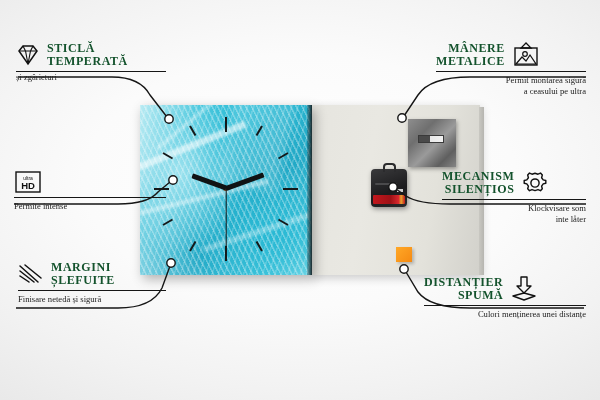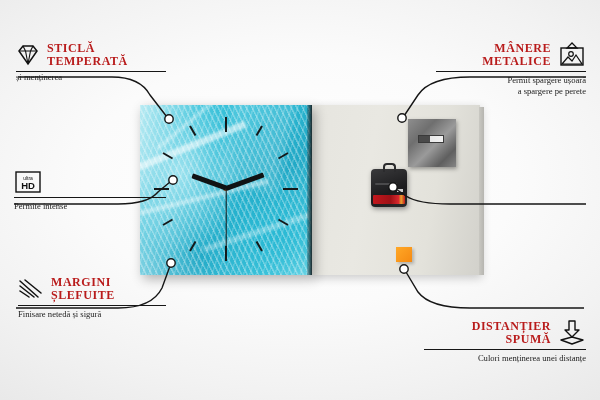--- a/index.html
+++ b/index.html
@@ -90,30 +90,30 @@
     position:absolute; left:256px; top:142px; width:16px; height:15px;
     background:linear-gradient(135deg,#ffa827,#f58a12);
     box-shadow:2px 2px 3px rgba(0,0,0,.22);
   }
 
   
   .callout{ position:absolute; }
   .callout .head{ display:flex; align-items:center; gap:7px; }
   .callout .title{
     font-size:12px; font-weight:bold; letter-spacing:.55px; line-height:13px;
-    text-transform:uppercase; color:#b91c1c;
+    text-transform:uppercase; color:#14532d;
   }
   .callout .rule{ height:1.3px; background:#161616; margin-top:3px; }
   .callout .sub{
     font-size:8.6px; line-height:10.5px; color:#222; margin-top:3px;
     font-family:"Liberation Serif", serif;
   }
   .left  .head{ justify-content:flex-start; }
   .left  .title,.left .sub{ text-align:left; }
-  .right .head{ justify-content:flex-end; }
+  .right .head{ justify-content:flex-start; }
   .right .title,.right .sub{ text-align:right; }
 
   .ico{ flex:0 0 auto; display:block; }
 
   
   #lines{ position:absolute; left:0; top:0; width:600px; height:400px; pointer-events:none; }
 </style>
 </head>
 <body>
 
@@ -191,38 +191,38 @@
       <svg class="ico" width="24" height="22" viewBox="0 0 24 22">
         <path d="M3 7 L7 2 L17 2 L21 7 L12 20 Z" fill="none" stroke="#111" stroke-width="1.5"></path>
         <path d="M3 7 H21 M7 2 L9.5 7 L12 20 M17 2 L14.5 7 L12 20" fill="none" stroke="#111" stroke-width="1.1"></path>
       </svg>
       <div>
         <div class="title">STICLĂ</div>
         <div class="title">TEMPERATĂ</div>
       </div>
     </div>
     <div class="rule" style="width:150px;"></div>
-    <div class="sub" style="margin-top:0;">și menținerea</div>
+    <div class="sub" style="margin-top:0;">și zgârieturi</div>
   </div>
 
   <div class="callout left" style="left:14px; top:170px; width:152px;">
     <div class="head">
       <svg class="ico" width="28" height="24" viewBox="0 0 28 24">
         <rect x="2" y="2" width="24" height="20" fill="none" stroke="#111" stroke-width="1.4"></rect>
         <text x="14" y="10" font-family="Liberation Sans, sans-serif" font-size="5" text-anchor="middle" fill="#111">ultra</text>
         <text x="14" y="19" font-family="Liberation Sans, sans-serif" font-size="9.5" font-weight="bold" text-anchor="middle" fill="#111">HD</text>
       </svg>
       <div>
       </div>
     </div>
     <div class="rule" style="width:152px;"></div>
     <div class="sub">Permite intense</div>
   </div>
 
-  <div class="callout left" style="left:18px; top:276px; width:148px;">
+  <div class="callout left" style="left:18px; top:261px; width:148px;">
     <div class="head">
       <svg class="ico" width="26" height="22" viewBox="0 0 26 22">
         <g stroke="#111" stroke-width="1.5" stroke-linecap="round">
           <line x1="2" y1="3" x2="20" y2="19"></line>
           <line x1="2" y1="8" x2="16" y2="19"></line>
           <line x1="2" y1="13" x2="11" y2="19"></line>
           <line x1="7" y1="2" x2="23" y2="15"></line>
         </g>
       </svg>
       <div>
@@ -241,26 +241,41 @@
         <div class="title">METALICE</div>
       </div>
       <svg class="ico" width="28" height="26" viewBox="0 0 28 26">
         <path d="M14 1 L9 6 H19 Z" fill="none" stroke="#111" stroke-width="1.3"></path>
         <rect x="3" y="6" width="22" height="17" fill="none" stroke="#111" stroke-width="1.4"></rect>
         <circle cx="13" cy="12" r="2.3" fill="none" stroke="#111" stroke-width="1.2"></circle>
         <path d="M4 22 L10 15 L14 19 L18 13 L24 22 Z" fill="none" stroke="#111" stroke-width="1.2"></path>
       </svg>
     </div>
     <div class="rule" style="width:150px; margin-left:auto;"></div>
-    <div class="sub">Permit spargere ușoară</div>
-    <div class="sub" style="margin-top:0;">a spargere pe perete</div>
-  </div>
-
-
-  <div class="callout right" style="left:424px; top:276px; width:162px;margin-top:44px;">
+    <div class="sub">Permit montarea sigură</div>
+    <div class="sub" style="margin-top:0;">a ceasului pe ultra</div>
+  </div>
+
+  <div class="callout right" style="left:442px; top:170px; width:144px;">
+    <div class="head">
+      <div>
+        <div class="title">MECANISM</div>
+        <div class="title">SILENȚIOS</div>
+      </div>
+      <svg class="ico" width="28" height="26" viewBox="0 0 28 26">
+        <path d="M14 3.2 l3.0 1.0 2.5 -1.1 1.8 2.0 -0.7 2.6 1.6 2.2 2.6 0.6 0 2.7 -2.6 0.7 -1.6 2.2 0.7 2.6 -1.8 2.0 -2.5 -1.1 -3.0 1.0 -3.0 -1.0 -2.5 1.1 -1.8 -2.0 0.7 -2.6 -1.6 -2.2 -2.6 -0.7 0 -2.7 2.6 -0.6 1.6 -2.2 -0.7 -2.6 1.8 -2.0 2.5 1.1 z" fill="none" stroke="#111" stroke-width="1.45" stroke-linejoin="round"></path>
+        <circle cx="14" cy="13" r="4.1" fill="none" stroke="#111" stroke-width="1.45"></circle>
+      </svg>
+    </div>
+    <div class="rule" style="width:144px; margin-left:auto;"></div>
+    <div class="sub">Klockvisare som</div>
+    <div class="sub" style="margin-top:0;">inte låter</div>
+  </div>
+
+  <div class="callout right" style="left:424px; top:276px; width:162px;">
     <div class="head">
       <div>
         <div class="title">DISTANȚIER</div>
         <div class="title">SPUMĂ</div>
       </div>
       <svg class="ico" width="28" height="26" viewBox="0 0 28 26">
         <path d="M11 1 H17 V10 H21 L14 17 L7 10 H11 Z" fill="none" stroke="#111" stroke-width="1.4" stroke-linejoin="round"></path>
         <path d="M14 17 L3 20 L14 24 L25 20 Z" fill="none" stroke="#111" stroke-width="1.4" stroke-linejoin="round"></path>
       </svg>
     </div>

